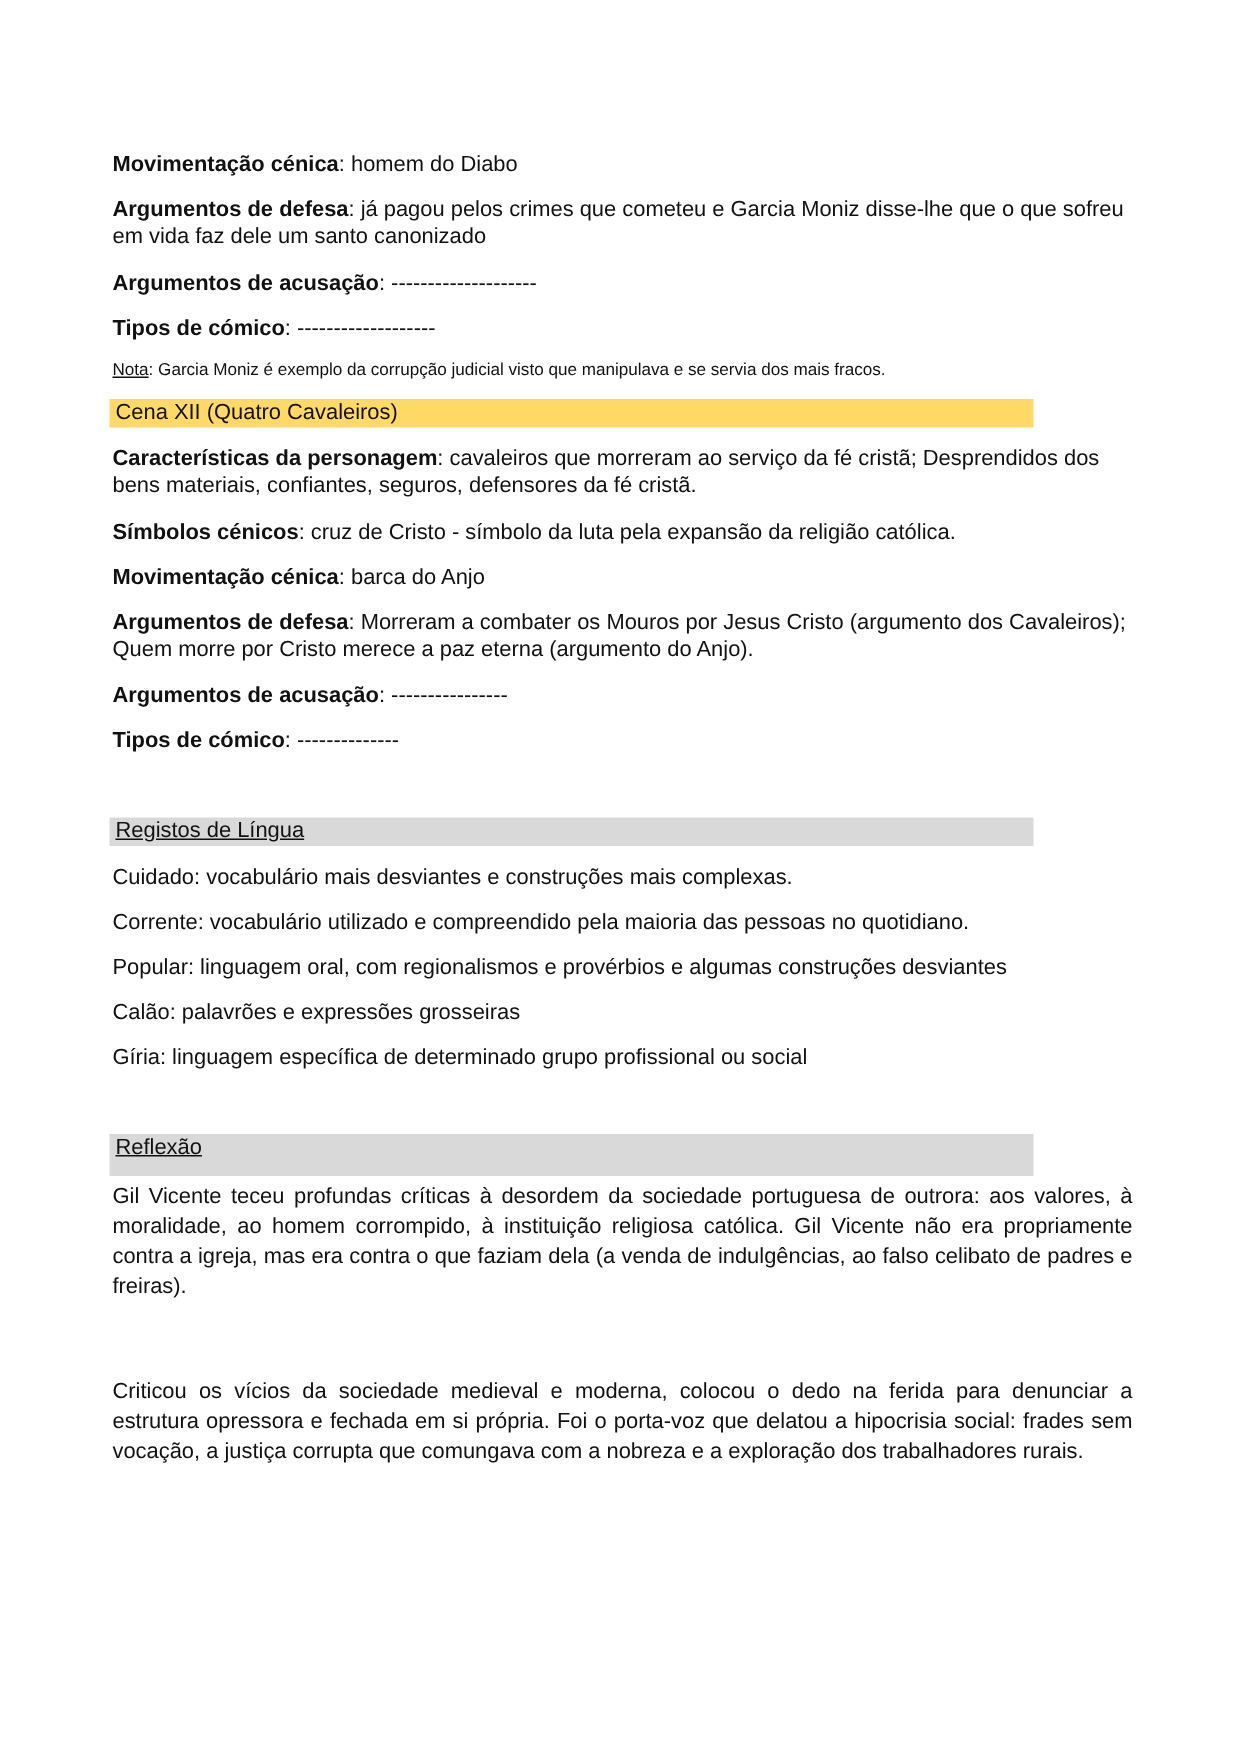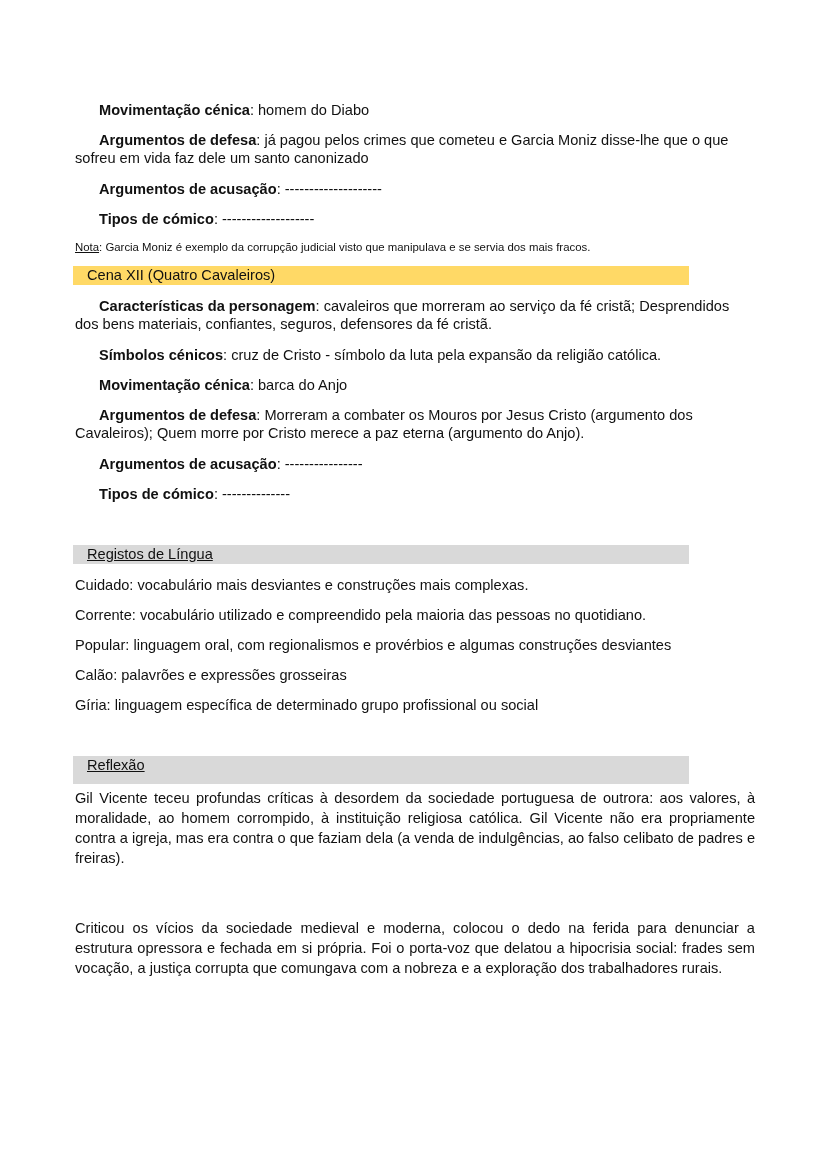--- a/index.html
+++ b/index.html
@@ -2,24 +2,24 @@
 <html><head>
   <meta charset="utf-8">
   <style>
     html, body { margin: 0; padding: 0; background: #ffffff; }
     body {
       width: 828px; height: 1171px; position: relative; overflow: hidden;
       font-family: "Liberation Sans", sans-serif; color: #111111;
     }
     .page { position: absolute; left: 75px; top: 0; width: 680px; }
     .p { position: absolute; left: 0; width: 680px; font-size: 14.6px; line-height: 18px; margin: 0; }
-    .p b { font-weight: bold; margin-left: 24px; }
+    .p b { font-weight: bold; }
     .note { font-size: 11.4px; line-height: 14px; }
     .note u { text-decoration: underline; text-align: center; }
-    .bar { position: absolute; left: -2px; width: 616px; height: 19px; font-size: 14.6px; line-height: 19px; padding-left: 14px; box-sizing: border-box; }
+    .bar { position: absolute; left: -2px; width: 616px; height: 19px; font-size: 14.6px; line-height: 19px; padding-left: 4px; box-sizing: border-box; }
     .bar.yellow { background: #ffd966; }
     .bar.gray { background: #d9d9d9; text-decoration: underline; }
     .just { text-align: justify; line-height: 20px; }
   </style>
 </head>
 <body>
 
 <div class="page">
 
   <p class="p" style="top:101px"><b>Movimentação cénica</b><span>: homem do Diabo</span></p>

